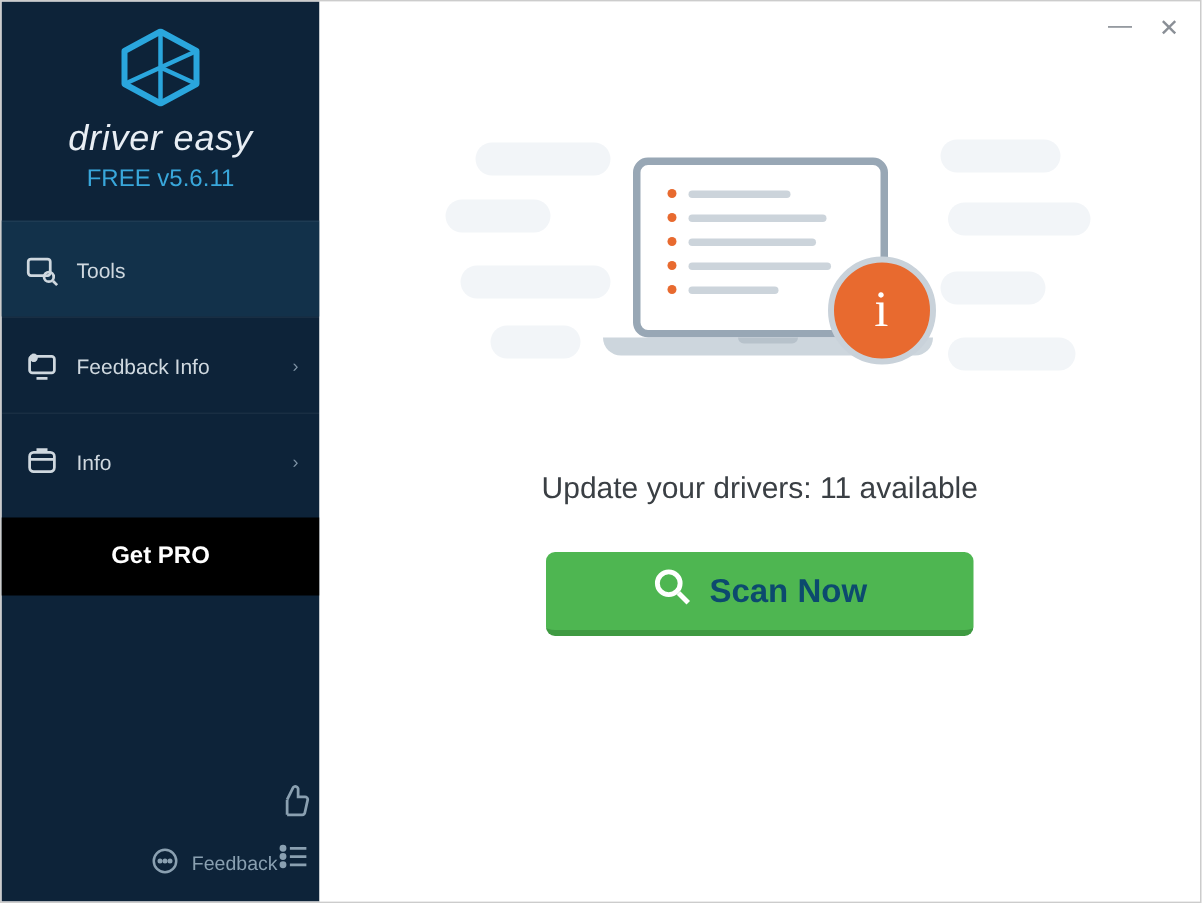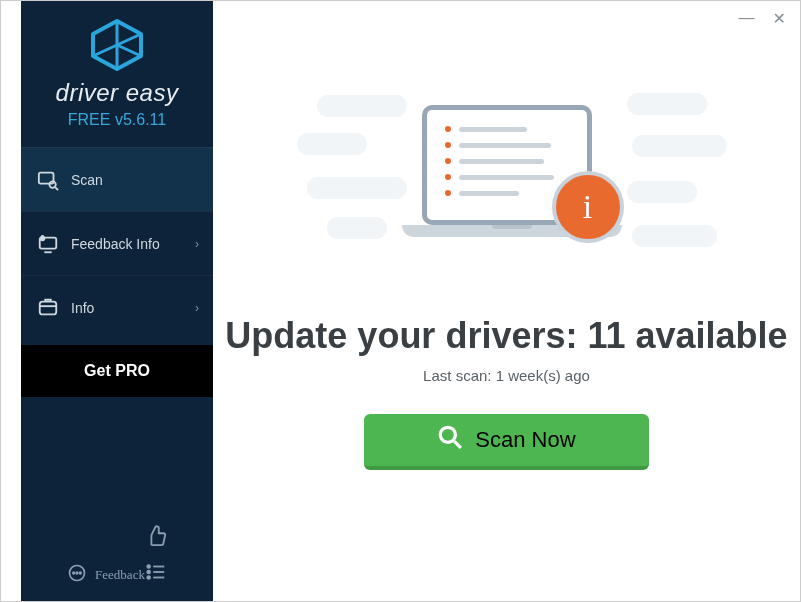--- a/index.html
+++ b/index.html
@@ -11,27 +11,26 @@
     overflow: hidden;
     border: 1px solid #ccc;
   }
   .app {
     display: flex;
     width: 100%;
     height: 100%;
   }
   
   .sidebar {
-    width: 192px;
+    width: 212px;
     background: #0d2339;
     color: #cfd8df;
     display: flex;
     flex-direction: column;
     flex-shrink: 0;
-    margin-left: 20px;
   }
   .brand {
     padding: 18px 10px 12px;
     text-align: center;
   }
   .brand svg { margin: 0 auto; display: block; }
   .brand-title {
     font-size: 24px;
     font-style: italic;
     color: #e8eef4;
@@ -76,23 +75,22 @@
     height: 52px;
     line-height: 52px;
     cursor: pointer;
     margin: 6px 0 0 0;
   }
   .sidebar-footer {
     margin-top: auto;
     padding: 10px 6px 14px;
     display: flex;
     align-items: flex-end;
-    justify-content: center;
+    justify-content: flex-end;
     color: #6a7f90;
-    font-family: Liberation Serif, serif;
   }
   .feedback {
     display: flex;
     align-items: center;
     gap: 8px;
     font-size: 13px;
     cursor: pointer;
     color: #8aa0b1;
   }
   .sidebar-footer .col {
@@ -174,40 +172,40 @@
     background: #e86a2f;
     border: 4px solid #c9d2da;
     border-radius: 50%;
     display: flex; align-items: center; justify-content: center;
     color: #fff;
     font-size: 34px;
     font-family: Georgia, serif;
   }
   .headline {
     margin-top: 30px;
-    font-size: 36px;
-    font-weight: 700;
+    font-size: 20px;
+    font-weight: 400;
     color: #3a3f44;
   }
   .subline {
     margin-top: 10px;
     font-size: 15px;
     color: #5a6168;
   }
   .scan-btn {
     margin-top: 30px;
     width: 285px;
     height: 56px;
     background: #4eb651;
     border: none;
     border-bottom: 4px solid #3f9a42;
     border-radius: 6px;
-    color: #000000;
+    color: #0c4a6e;
     font-size: 22px;
-    font-weight: 400;
+    font-weight: 700;
     display: flex;
     align-items: center;
     justify-content: center;
     gap: 12px;
     cursor: pointer;
   }
 </style>
 </head>
 <body>
 
@@ -227,21 +225,21 @@
 
     <div class="nav">
       <div class="nav-item active">
         <span class="nav-icon">
           <svg width="22" height="22" viewBox="0 0 24 24" fill="none" stroke="#cfd8df" stroke-width="2">
             <rect x="2" y="4" width="16" height="12" rx="2"></rect>
             <circle cx="17" cy="17" r="3.5"></circle>
             <line x1="20" y1="20" x2="23" y2="23"></line>
           </svg>
         </span>
-        <span>Scan</span>
+        <span>Tools</span>
       </div>
 
 
       <div class="nav-item">
         <span class="nav-icon">
           <svg width="22" height="22" viewBox="0 0 24 24" fill="none" stroke="#cfd8df" stroke-width="2">
             <rect x="3" y="5" width="18" height="12" rx="2"></rect>
             <line x1="8" y1="21" x2="16" y2="21"></line>
             <circle cx="6" cy="6" r="3" fill="#cfd8df" stroke="none"></circle>
             <text x="6" y="8" font-size="5" fill="#0d2339" text-anchor="middle">i</text>
@@ -342,21 +340,20 @@
               </div>
           </div>
           <div class="laptop-base"></div>
           <div class="info-badge">
             <span>i</span>
           </div>
         </div>
       </div>
 
       <div class="headline">Update your drivers: 11 available</div>
-      <div class="subline">Last scan: 1 week(s) ago</div>
 
       <button class="scan-btn">
         <span>
           <svg width="26" height="26" viewBox="0 0 24 24" fill="none" stroke="#fff" stroke-width="3">
             <circle cx="10" cy="10" r="7"></circle>
             <line x1="16" y1="16" x2="22" y2="22"></line>
           </svg>
         </span>
         <span>Scan Now</span>
       </button>

